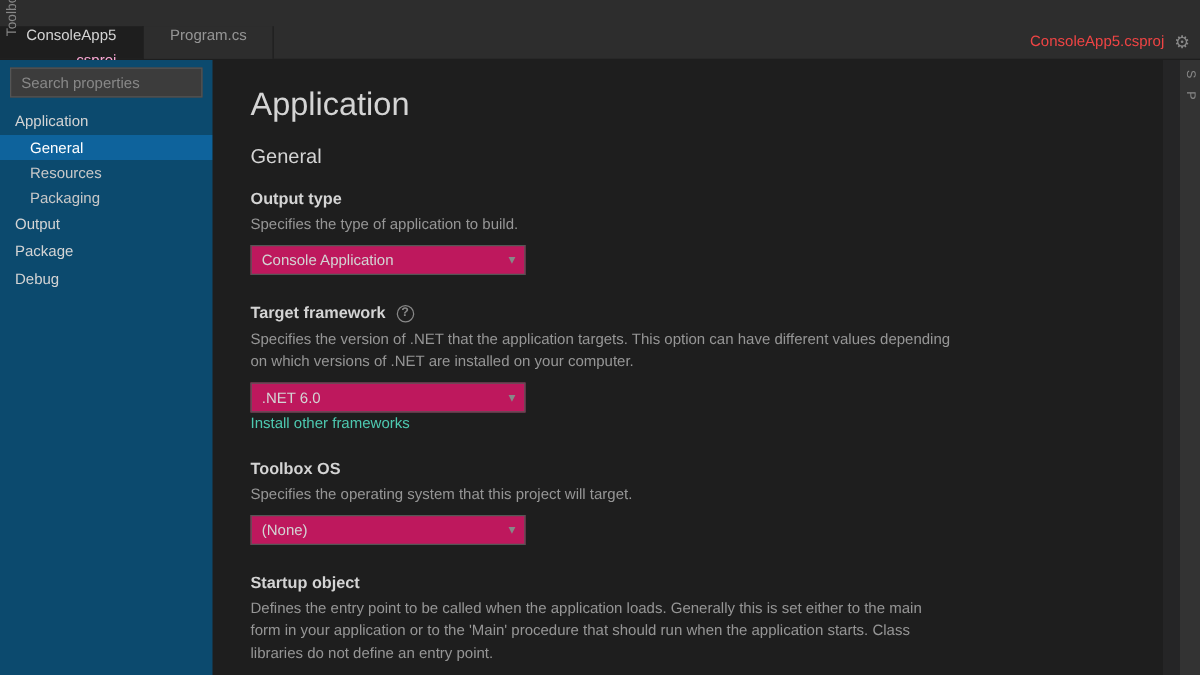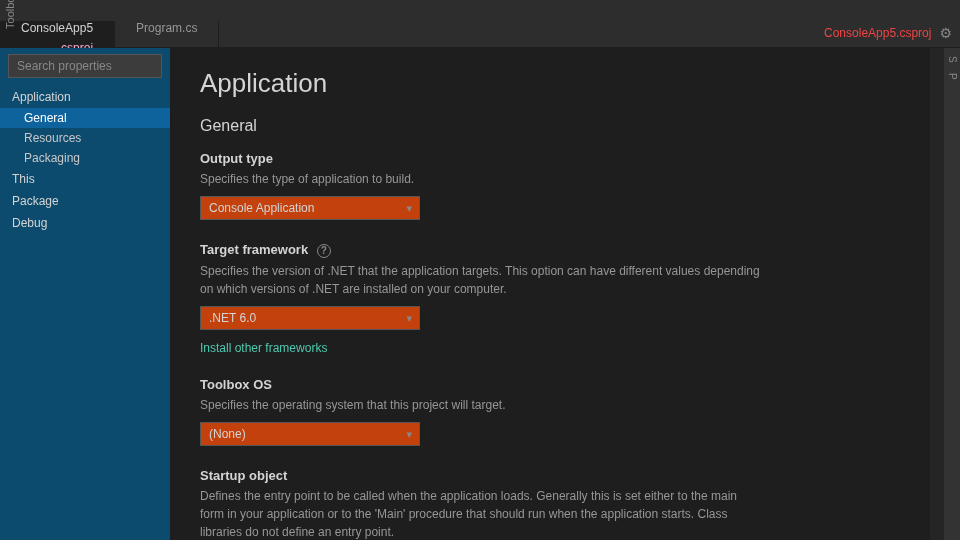--- a/index.html
+++ b/index.html
@@ -174,21 +174,21 @@
       margin-bottom: 4px;
     }
     .field-desc {
       font-size: 12px;
       color: #969696;
       margin-bottom: 8px;
       line-height: 1.5;
       max-width: 560px;
     }
     .select-box {
-      background: #c2410c;
+      background: #be185d;
       border: 1px solid #555;
       color: #d4d4d4;
       font-size: 12px;
       padding: 4px 8px;
       width: 220px;
       appearance: none;
       -webkit-appearance: none;
       cursor: pointer;
       outline: none;
     }
@@ -285,21 +285,21 @@
   <div class="sidebar">
     <input class="search-box" type="text" placeholder="Search properties" style="">
 
     <div class="nav-section">
 
       <div class="nav-group-label active">Application</div>
       <div class="nav-item active">General</div>
       <div class="nav-item">Resources</div>
       <div class="nav-item">Packaging</div>
 
-      <div class="nav-group-label">This</div>
+      <div class="nav-group-label">Output</div>
       <div class="nav-group-label">Package</div>
       <div class="nav-group-label">Debug</div>
     </div>
   </div>
 
   <div class="content">
     <div class="page-title">Application</div>
     <div class="section-title">General</div>
 
     <div class="field-group">
@@ -320,21 +320,21 @@
         <span class="info-icon">?</span>
       </div>
       <div class="field-desc">Specifies the version of .NET that the application targets. This option can have different values depending on which versions of .NET are installed on your computer.</div>
       <div class="select-wrapper">
         <select class="select-box">
           <option>.NET 6.0</option>
           <option>.NET 5.0</option>
           <option>.NET Core 3.1</option>
         </select>
       </div>
-      <div style="margin-top: 10px;">
+      <div style="margin-top: 0;">
         <a class="link" href="#">Install other frameworks</a>
       </div>
     </div>
 
     <div class="field-group">
       <div class="field-label">Toolbox OS</div>
       <div class="field-desc">Specifies the operating system that this project will target.</div>
       <div class="select-wrapper">
         <select class="select-box">
           <option>(None)</option>

